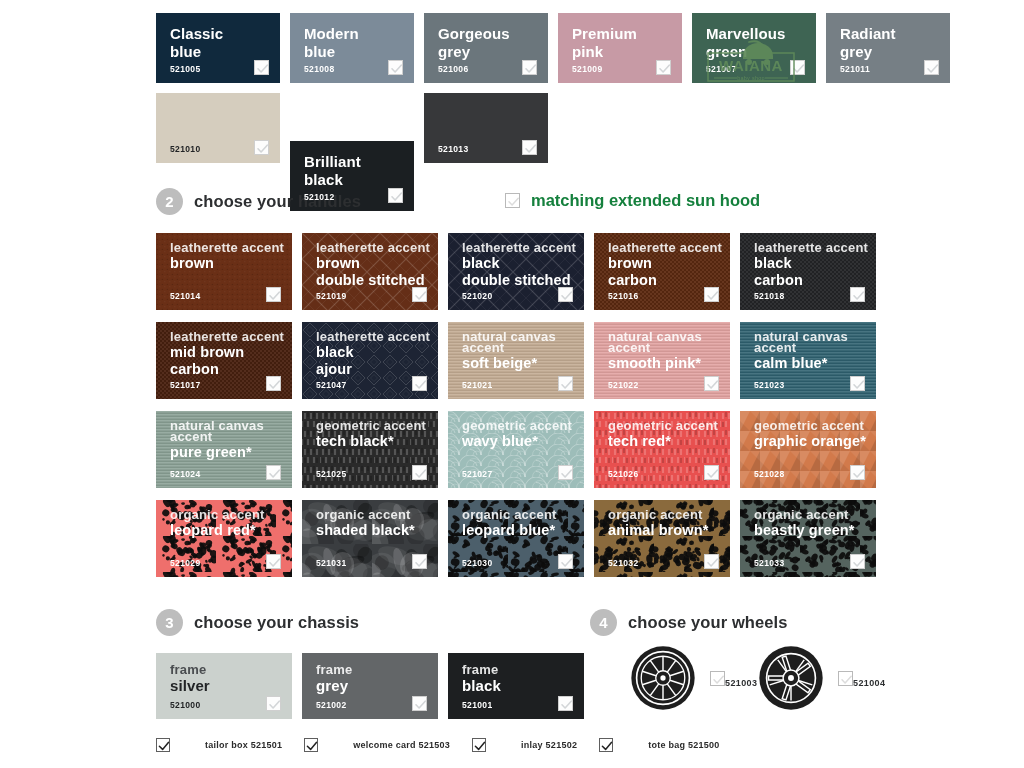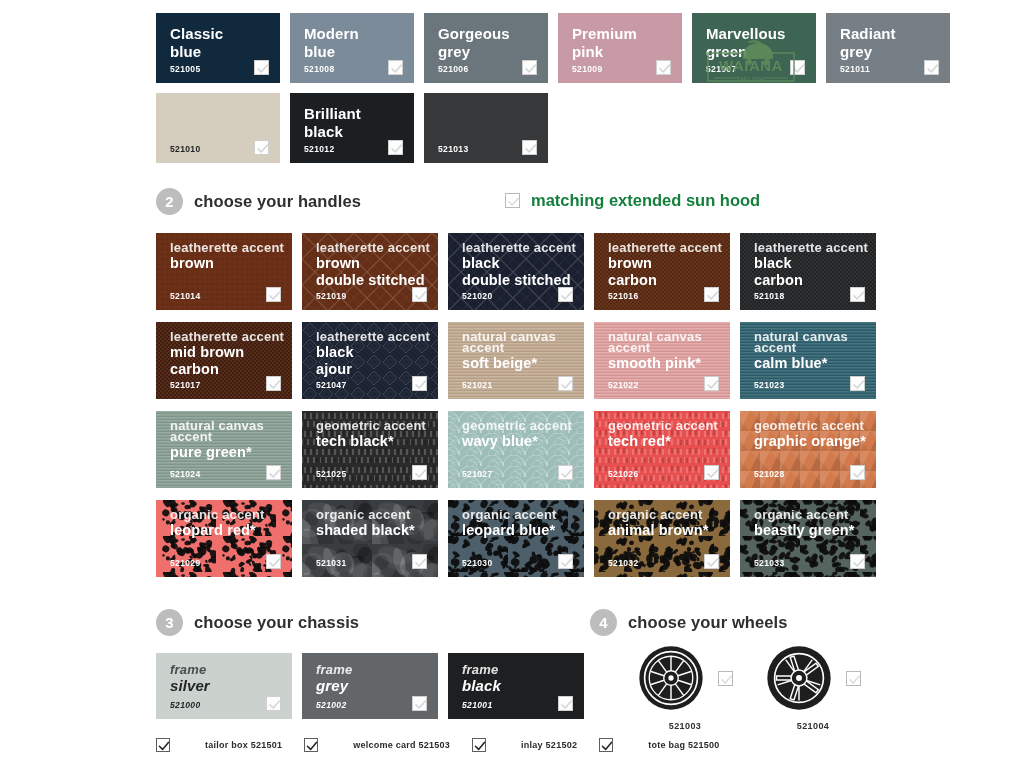--- a/index.html
+++ b/index.html
@@ -71,28 +71,28 @@
   #hood .lbl{font-size:16.5px;font-weight:700;color:#15803d;}
   #step3{position:absolute;left:156px;top:609px;}
   #step4{position:absolute;left:590px;top:609px;}
 
   
   #handles{position:absolute;left:156px;top:233px;}
   #handles .sw{width:136px;height:77px;margin:0 10px 12px 0;}
   #handles .sw .txt{padding-top:9px;}
 
   
-  #chassis{position:absolute;left:156px;top:653px;font-style:italic;}
+  #chassis{position:absolute;left:156px;top:653px;}
   #chassis .sw{width:136px;height:66px;margin:0 10px 0 0;}
   #chassis .sw .txt{padding-top:11px;}
   #chassis .sw .name{font-size:15px;}
 
   
   #wheels{position:absolute;left:630px;top:645px;display:flex;}
-  .wheel-item{width:110px;display:flex;flex-direction:column;align-items:center;
+  .wheel-item{width:110px;display:flex;flex-direction:row;align-items:center;
               position:relative;margin-right:18px;}
   .wheel-item .wrow{display:flex;align-items:center;}
   .wheel-item svg.wh{display:block;width:66px;height:66px;}
   .wheel-item .wcb{
     width:15px;height:15px;box-sizing:border-box;
     border:1px solid #b9b9b9;background:#fff;margin-left:14px;
   }
   .wheel-item .wcb svg{display:block;width:15px;height:15px;}
   .wheel-item .wcode{
     margin-top:10px;font-size:9px;font-weight:700;color:#2d2f31;letter-spacing:.4px;
@@ -194,21 +194,21 @@
         </div>
       </div>
       <div class="sw dark" style="background: rgb(213, 205, 190);">
         <div class="code">521010</div>
         <div class="cb">
           <svg viewBox="0 0 15 15" xmlns="http://www.w3.org/2000/svg">
             <path d="M3 7.8 L6.1 11 L12.2 4.2" fill="none" stroke="#d3d6d8" stroke-width="1.6" stroke-linecap="round" stroke-linejoin="round"></path>
           </svg>
         </div>
       </div>
-      <div class="sw light" style="background: rgb(27, 31, 34);">
+      <div class="sw light" style="background: rgb(27, 31, 34); margin-top: 48px;">
         <div class="txt">
           <div class="name">Brilliant</div>
           <div class="name">black</div>
         </div>
         <div class="code">521012</div>
         <div class="cb">
           <svg viewBox="0 0 15 15" xmlns="http://www.w3.org/2000/svg">
             <path d="M3 7.8 L6.1 11 L12.2 4.2" fill="none" stroke="#d3d6d8" stroke-width="1.6" stroke-linecap="round" stroke-linejoin="round"></path>
           </svg>
         </div>

